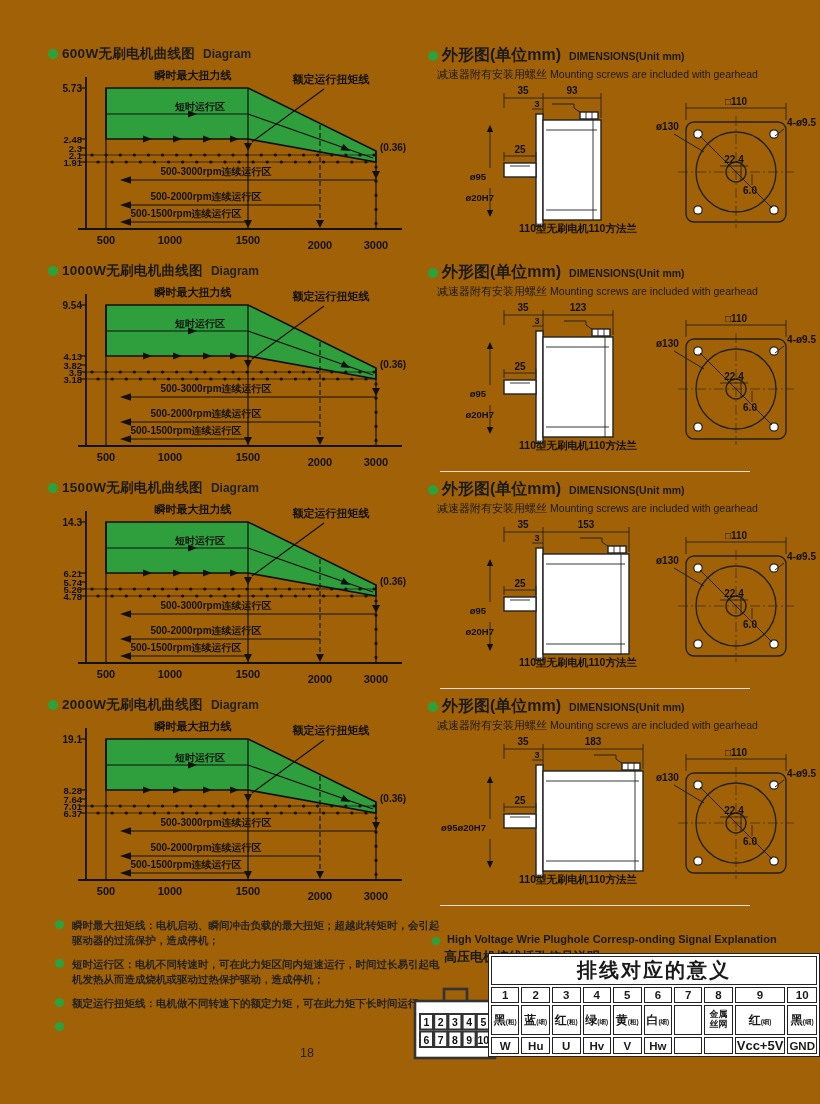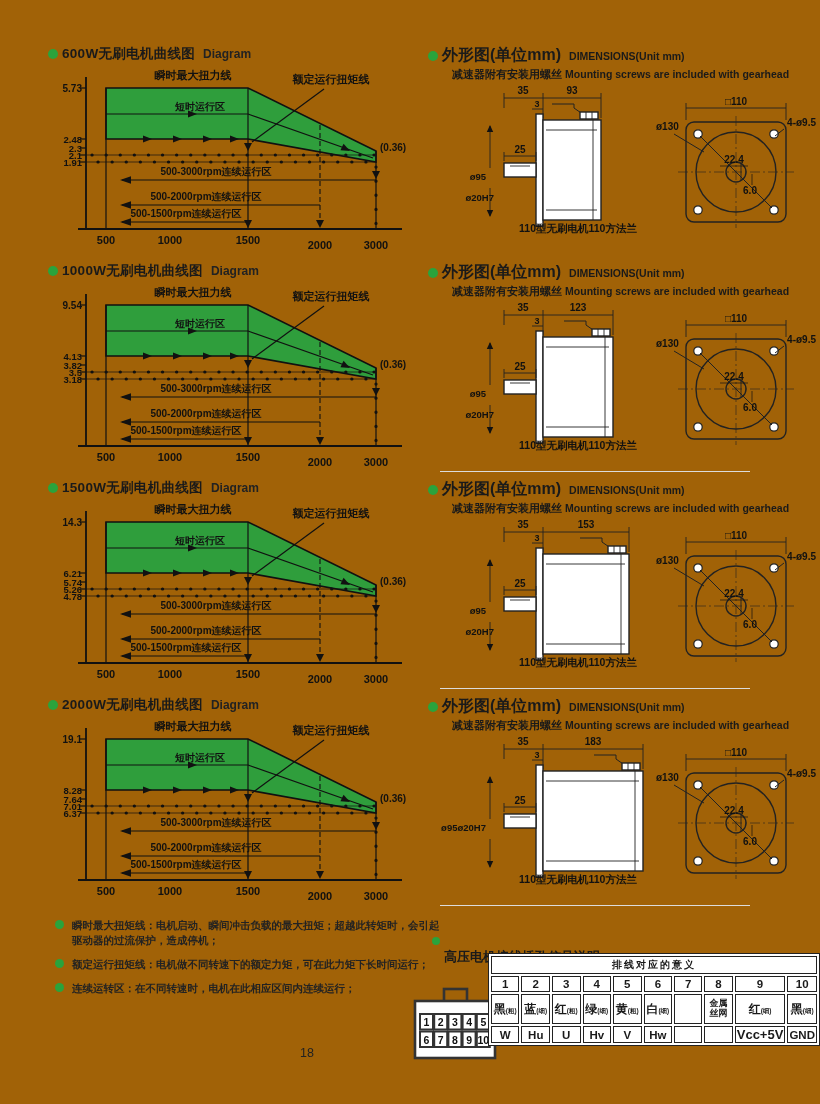--- a/index.html
+++ b/index.html
@@ -12,21 +12,21 @@
   .chart-block{position:absolute;left:48px;top:0;width:390px;}
   .dims-block{position:absolute;left:428px;top:0;width:392px;height:212px;}
 
   .sec-title{display:flex;align-items:center;gap:4px;white-space:nowrap;}
   .bullet{display:inline-block;width:10px;height:10px;border-radius:50%;background:var(--green);flex:0 0 auto;}
   .nb{width:9px;height:9px;margin-top:2px;}
   .sec-title .cn{font-size:13.5px;font-weight:bold;letter-spacing:.3px;}
   .sec-title .en{font-size:12px;font-weight:bold;color:#222;margin-left:4px;}
   .sec-title .cn2{font-size:16px;font-weight:bold;}
   .sec-title .en2{font-size:10.5px;font-weight:bold;margin-left:4px;}
-  .dims-sub{margin:1px 0 0 24px;font-size:11px;font-weight:bold;white-space:nowrap;}
+  .dims-sub{margin:1px 0 0 9px;font-size:11px;font-weight:normal;white-space:nowrap;}
   .dims-sub .en3{font-size:10.5px;}
   .sep{display:none;position:absolute;left:12px;right:70px;bottom:2px;border-top:1px solid #dcdcdc;}
   .sect-row:not(:first-of-type) .sep{display:block;}
 
   
   svg text{font-family:"Liberation Sans","DejaVu Sans",sans-serif;font-weight:bold;fill:#111;}
   .t11{font-size:11px}.t10{font-size:10px}.t105{font-size:10.5px}.t95{font-size:9.5px}.t9{font-size:9px}
   .mid{text-anchor:middle}.end{text-anchor:end}
   .cg{fill:var(--chartgreen);stroke:#111;stroke-width:1.6}
   .ln{stroke:#111;stroke-width:1.2;fill:none}
@@ -50,21 +50,21 @@
   .note{display:flex;gap:8px;margin-bottom:9px;}
   .ntext{font-size:10.5px;font-weight:bold;line-height:1.42;color:#222;}
 
   
   .wiring-title{position:absolute;left:432px;top:916px;display:flex;align-items:center;gap:4px;}
   .wiring-title .wt-cn{font-size:13px;font-weight:bold;margin-top:32px;}
   .wiring-sub{position:absolute;left:447px;top:933px;font-size:11px;font-weight:bold;}
   .connector{position:absolute;left:412px;top:986px;}
   .wiretable{position:absolute;left:488px;top:953px;border-collapse:separate;border-spacing:2px;background:#fff;border:1.6px solid #222;}
   .wiretable td{border:1.4px solid #222;text-align:center;vertical-align:middle;padding:0 1px;}
-  .wiretable .th{font-size:10px;font-weight:bold;height:16px;letter-spacing:2px;}
+  .wiretable .th{font-size:20px;font-weight:bold;height:16px;letter-spacing:2px;}
   .wiretable .pin{font-size:11.5px;font-weight:bold;height:14px;width:25px;}
   .wiretable .color{font-size:12px;font-weight:bold;height:28px;}
   .wiretable .color small{font-size:6.5px;font-weight:bold;}
   .wiretable .mesh{font-size:9px;line-height:1.1;}
   .wiretable .sig{font-size:11.5px;font-weight:bold;height:14px;}
   .wiretable .tiny{font-size:13px;}
   .conn-num{font-size:10.5px;font-weight:bold;}
 
   .pagenum{position:absolute;left:300px;top:1046px;width:100px;text-align:left;font-size:12.5px;color:#222;}
 </style>
@@ -622,32 +622,36 @@
   </div>
 </div>
 
   <div class="notes">
       <div class="note">
         <span class="bullet nb"></span>
         <span class="ntext">瞬时最大扭矩线：电机启动、瞬间冲击负载的最大扭矩；超越此转矩时，会引起驱动器的过流保护，造成停机；</span>
       </div>
       <div class="note">
         <span class="bullet nb"></span>
-        <span class="ntext">额定运行扭矩线：电机做不同转速下的额定力矩，可在此力矩下长时间运行；</span>
+        <span class="ntext">短时运行区：电机不同转速时，可在此力矩区间内短速运行，时间过长易引起电机发热从而造成烧机或驱动过热保护驱动，造成停机；</span>
       </div>
       <div class="note">
         <span class="bullet nb"></span>
-        <span class="ntext">连续运转区：在不同转速时，电机在此相应区间内连续运行；</span>
+        <span class="ntext">额定运行扭矩线：电机做不同转速下的额定力矩，可在此力矩下长时间运行；</span>
+      </div>
+      <div class="note">
+        <span class="bullet nb"></span>
       </div>
     </div>
 
   <div class="wiring-title">
     <span class="bullet" style="width:8px;height:8px"></span>
     <span class="wt-cn">高压电机接线插孔信号说明</span>
   </div>
+  <div class="wiring-sub">High Voltage Wrie Plughole Corresp-onding Signal Explanation</div>
 
   <div class="connector"><svg width="86" height="76" viewBox="0 0 86 76">
         <rect x="32" y="3" width="23" height="14" fill="none" stroke="#333" stroke-width="2.6"></rect>
         <rect x="3" y="15" width="80" height="57" fill="#fff" stroke="#333" stroke-width="2.6"></rect>
         <rect x="8" y="28" width="13" height="15.5" fill="#fff" stroke="#333" stroke-width="2"></rect>
         <text class="conn-num" x="14.5" y="40" text-anchor="middle">1</text>
         <rect x="22.2" y="28" width="13" height="15.5" fill="#fff" stroke="#333" stroke-width="2"></rect>
         <text class="conn-num" x="28.7" y="40" text-anchor="middle">2</text>
         <rect x="36.4" y="28" width="13" height="15.5" fill="#fff" stroke="#333" stroke-width="2"></rect>
         <text class="conn-num" x="42.9" y="40" text-anchor="middle">3</text>

